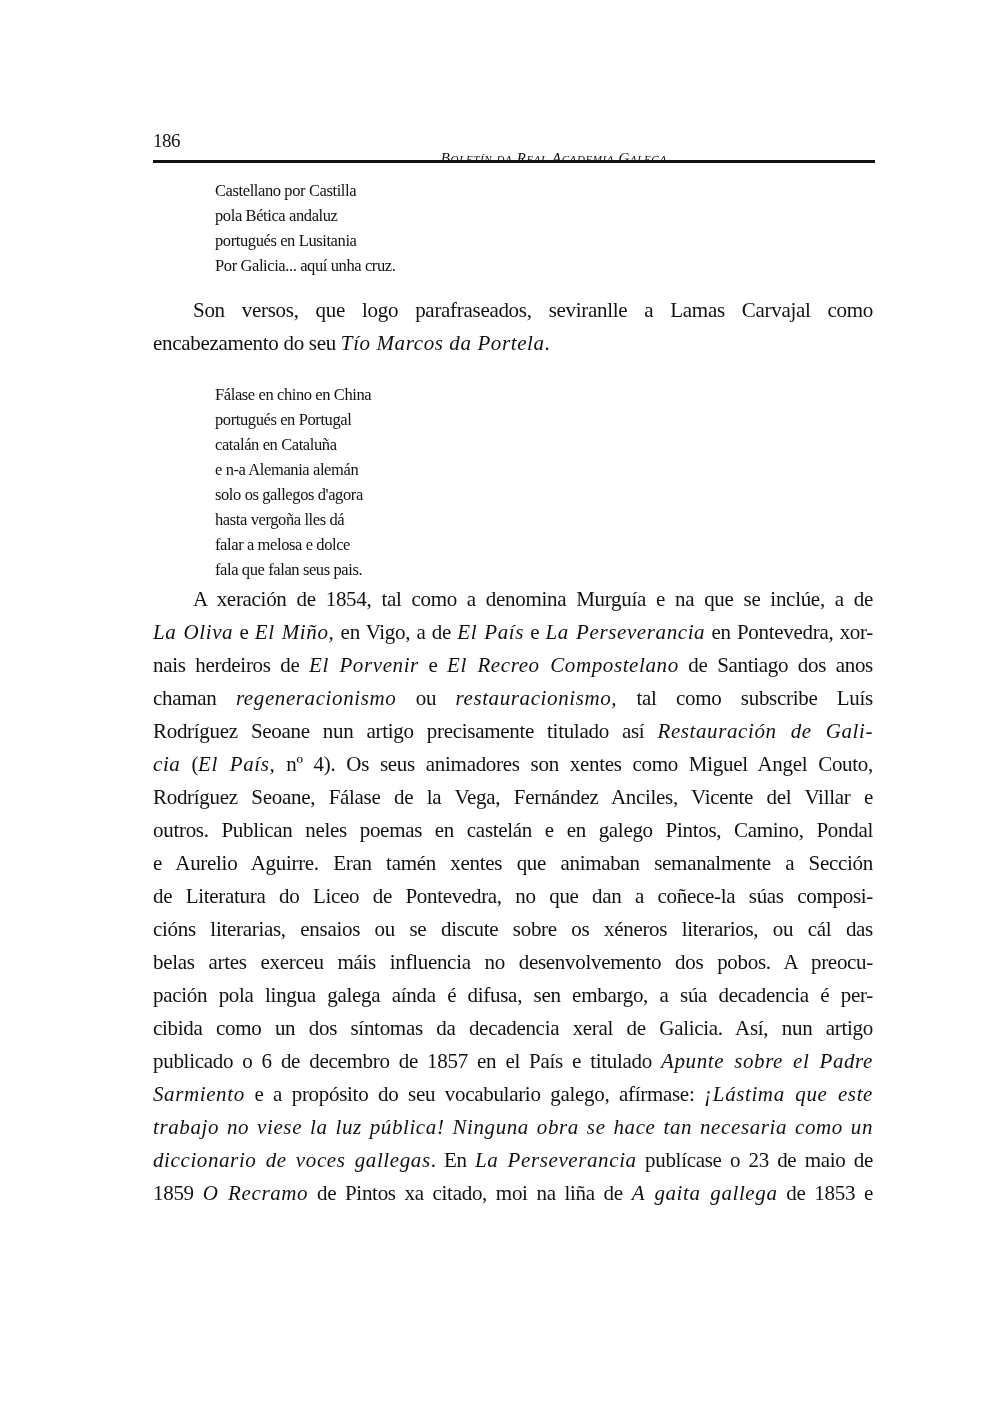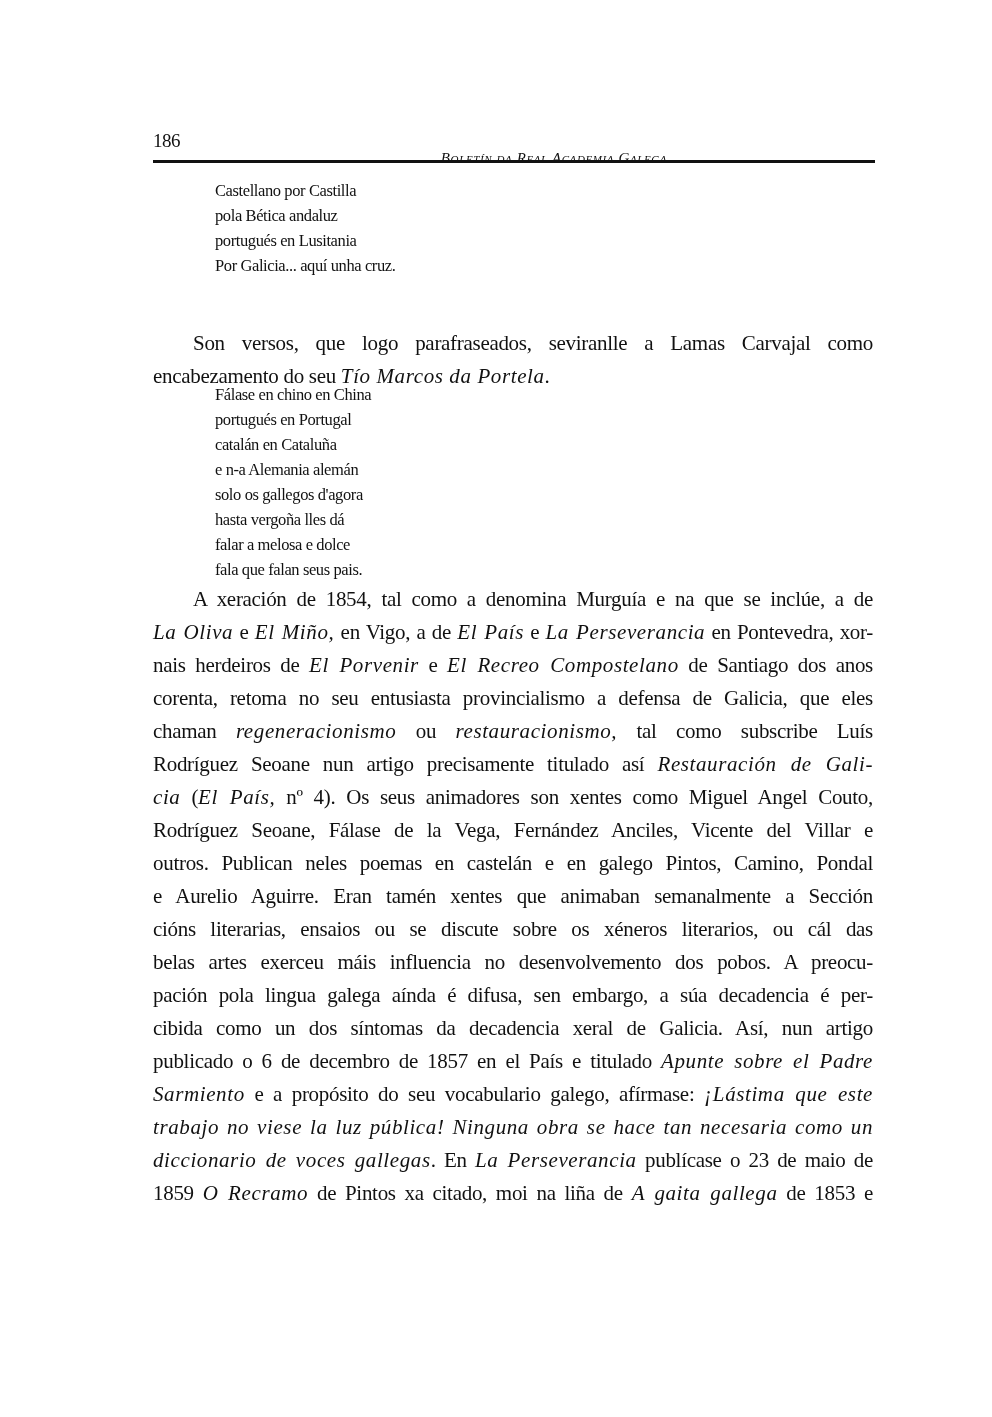--- a/index.html
+++ b/index.html
@@ -28,47 +28,47 @@
 </div>
 <div class="rule"></div>
 
 <div class="verse" style="top:178px;">
   <div>Castellano por Castilla</div>
   <div>pola Bética andaluz</div>
   <div>portugués en Lusitania</div>
   <div>Por Galicia... aquí unha cruz.</div>
 </div>
 
-<div class="para" style="top:327px;">
+<div class="para" style="top:294px;">
   <span class="ln indent" style="white-space: nowrap;">Son versos, que logo parafraseados, seviranlle a Lamas Carvajal como</span>
   <span class="ln last"><span>encabezamento do seu </span><i>Tío Marcos da Portela</i><span>.</span></span>
 </div>
 
 <div class="verse" style="top:382px;">
   <div>Fálase en chino en China</div>
   <div>portugués en Portugal</div>
   <div>catalán en Cataluña</div>
   <div>e n-a Alemania alemán</div>
   <div>solo os gallegos d'agora</div>
   <div>hasta vergoña lles dá</div>
   <div>falar a melosa e dolce</div>
   <div>fala que falan seus pais.</div>
 </div>
 
 <div class="para" style="top:583px;">
   <span class="ln indent" style="white-space: nowrap;">A xeración de 1854, tal como a denomina Murguía e na que se inclúe, a de</span>
   <span class="ln" style="white-space: nowrap; letter-spacing: -0.300391px;"><i>La Oliva</i><span> e </span><i>El Miño,</i><span> en Vigo, a de </span><i>El País</i><span> e </span><i>La Perseverancia</i><span> en Pontevedra, xor-</span></span>
   <span class="ln" style="white-space: nowrap;"><span>nais herdeiros de </span><i>El Porvenir</i><span> e </span><i>El Recreo Compostelano</i><span> de Santiago dos anos</span></span>
-  <span class="ln" style="white-space: nowrap;">corenta, retoma no seu entusiasta provincialismo a defensa de Galicia, que eles</span>
   <span class="ln" style="white-space: nowrap; letter-spacing: -0.30023px;"><span>chaman </span><i>regeneracionismo</i><span> ou </span><i>restauracionismo,</i><span> tal como subscribe Luís</span></span>
   <span class="ln" style="white-space: nowrap;"><span>Rodríguez Seoane nun artigo precisamente titulado así </span><i>Restauración de Gali-</i></span>
   <span class="ln" style="white-space: nowrap;"><i>cia</i><span> (</span><i>El País,</i><span> nº 4). Os seus animadores son xentes como Miguel Angel Couto,</span></span>
   <span class="ln" style="white-space: nowrap;">Rodríguez Seoane, Fálase de la Vega, Fernández Anciles, Vicente del Villar e</span>
   <span class="ln" style="white-space: nowrap;">outros. Publican neles poemas en castelán e en galego Pintos, Camino, Pondal</span>
   <span class="ln" style="white-space: nowrap;">e Aurelio Aguirre. Eran tamén xentes que animaban semanalmente a Sección</span>
+  <span class="ln" style="white-space: nowrap;">de Literatura do Liceo de Pontevedra, no que dan a coñece-la súas composi-</span>
   <span class="ln" style="white-space: nowrap;">cións literarias, ensaios ou se discute sobre os xéneros literarios, ou cál das</span>
   <span class="ln" style="white-space: nowrap;">belas artes exerceu máis influencia no desenvolvemento dos pobos. A preocu-</span>
   <span class="ln" style="white-space: nowrap;">pación pola lingua galega aínda é difusa, sen embargo, a súa decadencia é per-</span>
   <span class="ln" style="white-space: nowrap;">cibida como un dos síntomas da decadencia xeral de Galicia. Así, nun artigo</span>
   <span class="ln" style="white-space: nowrap;"><span>publicado o 6 de decembro de 1857 en el País e titulado </span><i>Apunte sobre el Padre</i></span>
   <span class="ln" style="white-space: nowrap;"><i>Sarmiento</i><span> e a propósito do seu vocabulario galego, afírmase: </span><i>¡Lástima que este</i></span>
   <span class="ln" style="white-space: nowrap;"><i>trabajo no viese la luz pública! Ninguna obra se hace tan necesaria como un</i></span>
   <span class="ln" style="white-space: nowrap; letter-spacing: -0.300206px;"><i>diccionario de voces gallegas</i><span>. En </span><i>La Perseverancia</i><span> publícase o 23 de maio de</span></span>
   <span class="ln" style="white-space: nowrap; word-spacing: 0.000976562px;"><span>1859 </span><i>O Recramo</i><span> de Pintos xa citado, moi na liña de </span><i>A gaita gallega</i><span> de 1853 e</span></span>
 </div>

